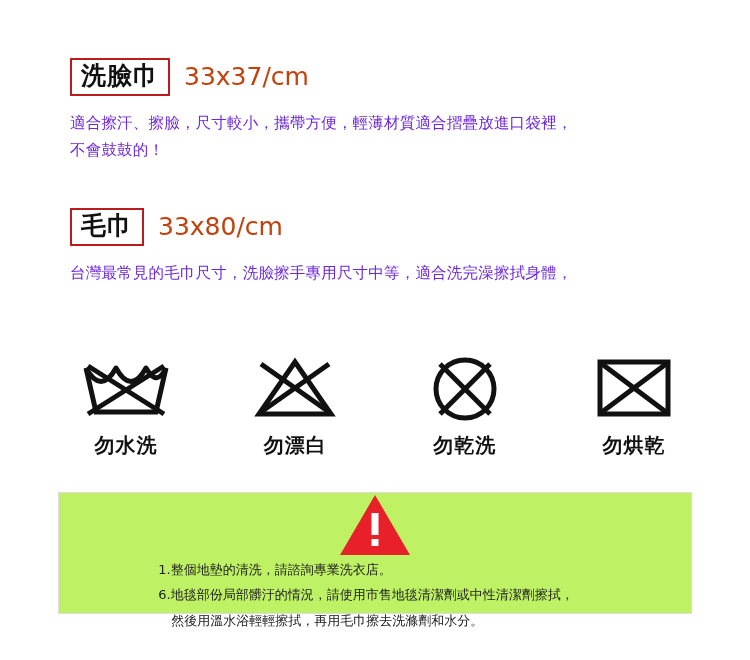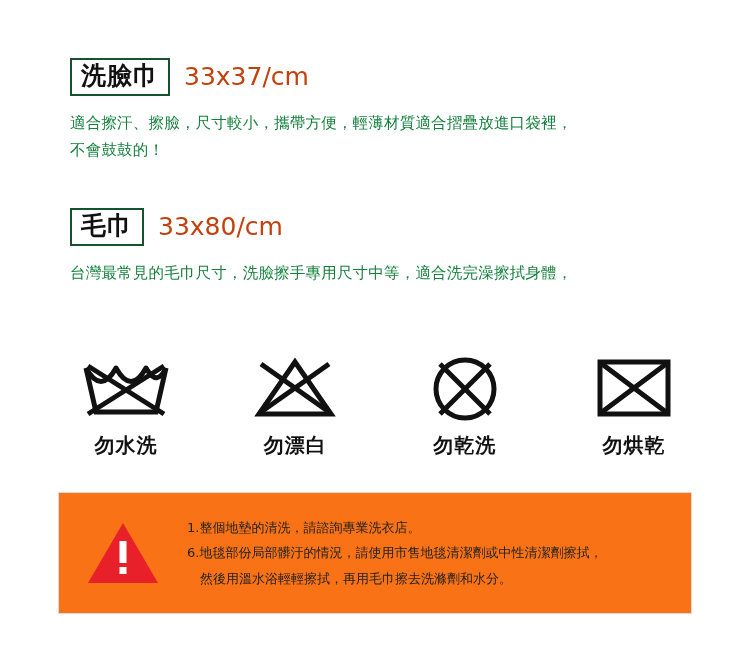--- a/index.html
+++ b/index.html
@@ -24,41 +24,41 @@
   .section { position: absolute; left: 70px; width: 620px; }
   #section-face { top: 58px; }
   #section-towel { top: 208px; }
 
   .head-row {
     display: flex;
     align-items: center;
     gap: 14px;
   }
   .head-tag {
-    border: 2px solid #14532d;
+    border: 2px solid #b91c1c;
     padding: 3px 9px 5px 9px;
     font-size: 25px;
     line-height: 1.05;
     font-weight: 700;
     letter-spacing: 1px;
     color: #111111;
     white-space: nowrap;
   }
   .head-size {
     font-size: 25px;
     line-height: 1.05;
     color: #c2410c;
     font-weight: 400;
     white-space: nowrap;
   }
   .desc {
     margin-top: 14px;
     font-size: 15.5px;
     line-height: 1.75;
-    color: #15803d;
+    color: #6d28d9;
     letter-spacing: 0.2px;
     max-width: 600px;
   }
 
   
   .care-row {
     position: absolute;
     left: 70px;
     top: 352px;
     width: 620px;
@@ -87,23 +87,24 @@
   }
 
   
   .note-box {
     position: absolute;
     left: 58px;
     top: 492px;
     width: 634px;
     height: 122px;
     border: 1px solid #e3d9d9;
-    background: #f97316;
-    display: flex;
-    align-items: center;
+    background: #bef264;
+    display: flex;
+    align-items: center;
+    flex-direction: column;
   }
   .warn-wrap {
     width: 128px;
     display: flex;
     justify-content: center;
     align-items: center;
   }
   .warn-tri {
     position: relative;
     width: 74px;

